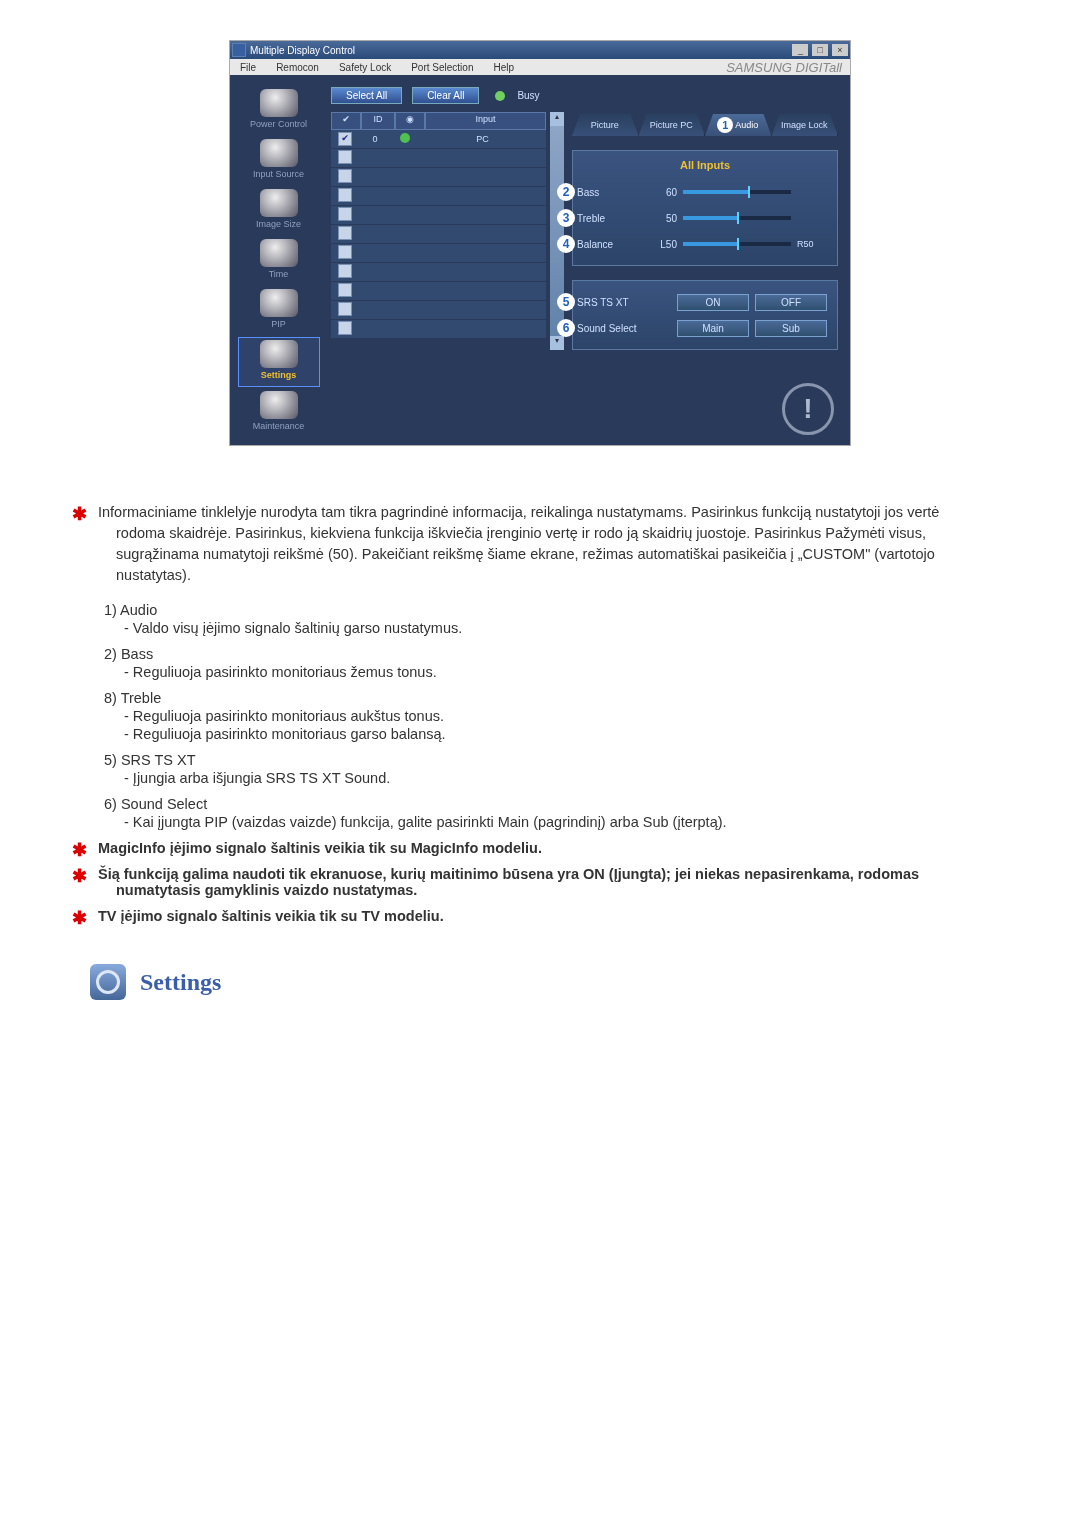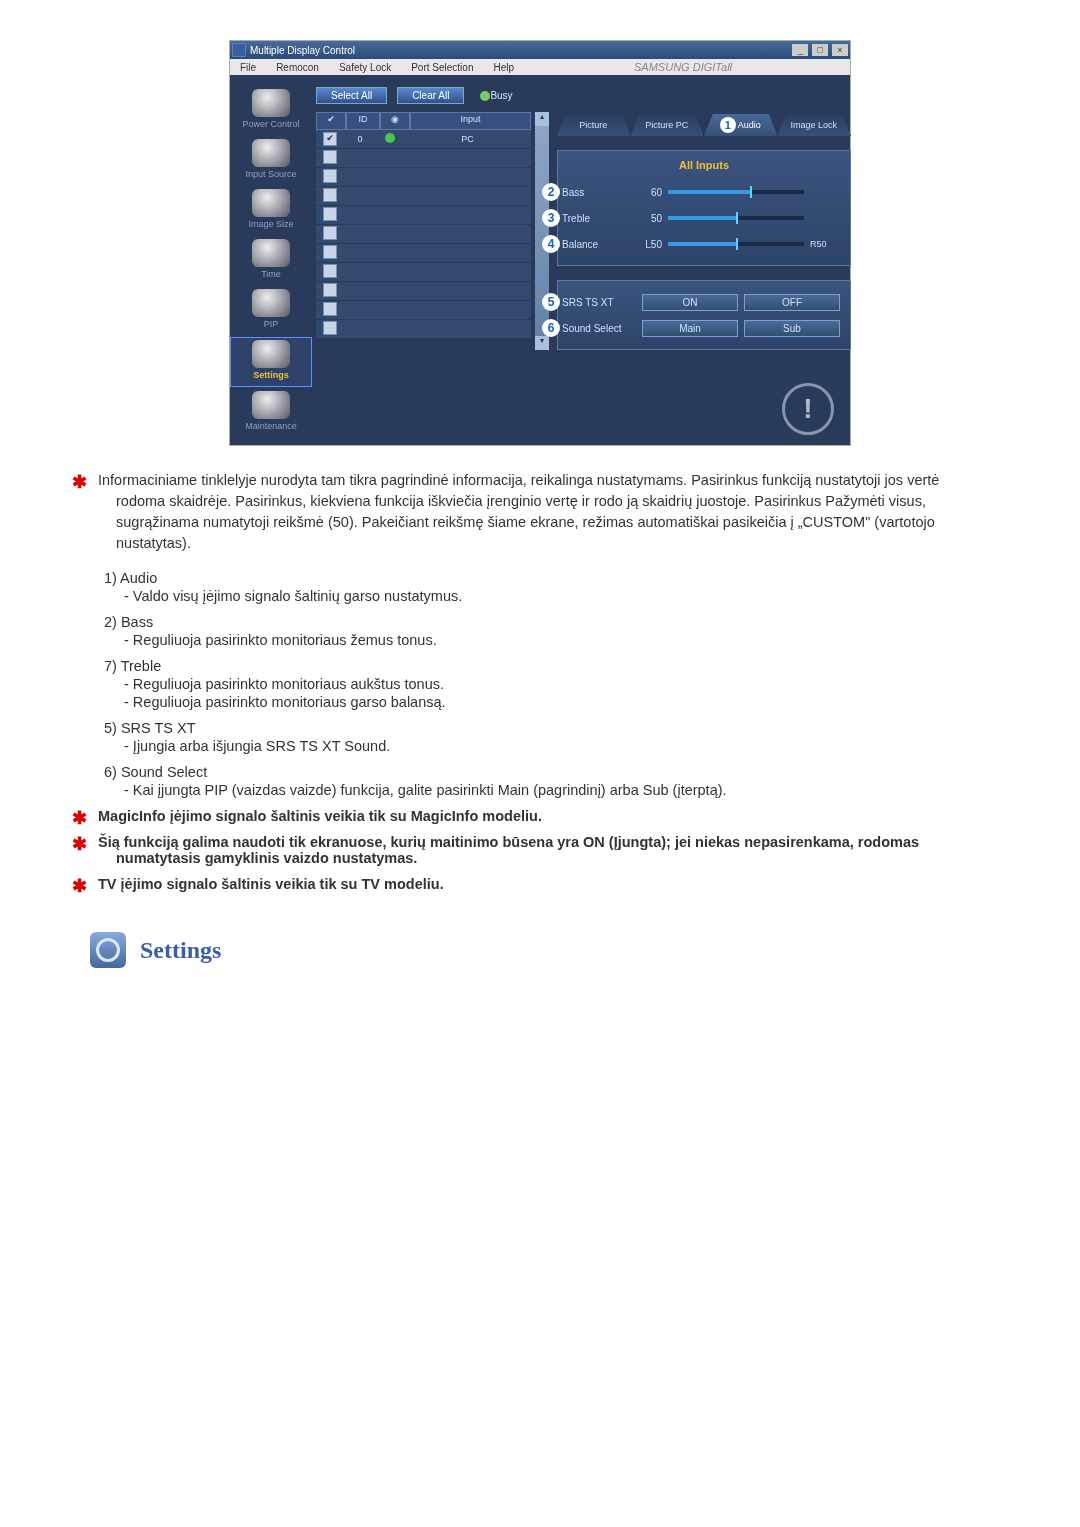--- a/index.html
+++ b/index.html
@@ -6,21 +6,21 @@
     margin: 0;
     padding: 40px 90px;
     font-family: Arial, sans-serif;
     font-size: 14px;
     background: #fff;
     color: #333;
     width: 900px;
   }
   .app-window {
     width: 620px;
-    margin: 0 auto 24px auto;
+    margin: 0 auto 56px auto;
     background: #1a2a4a;
     border: 1px solid #aaa;
   }
   .titlebar {
     background: linear-gradient(#4a6a9a, #2a4a7a);
     height: 18px;
     display: flex;
     align-items: center;
     padding: 0 2px;
     font-size: 10px;
@@ -31,33 +31,33 @@
   .titlebar .winbtns span { display:inline-block; width:16px; height:12px; background:#ccc; margin-left:1px; font-size:9px; text-align:center; color:#333; line-height:12px;}
   .menubar {
     background: #e8e8e8;
     height: 16px;
     display: flex;
     align-items: center;
     font-size: 10px;
     color: #333;
   }
   .menubar .mitem { padding: 0 10px; cursor:pointer; }
-  .menubar .brand { flex:1; text-align:center; padding-right:8px; color:#888; font-style:italic; font-size:11px;}
+  .menubar .brand { flex:1; text-align:right; padding-right:8px; color:#888; font-style:italic; font-size:13px;}
   .divider { height:4px; background:#2a3a5a; }
   .app-body { display:flex; background:#2a3a5a; position:relative; }
   .sidebar { width:97px; padding:8px 0; display:flex; flex-direction:column; align-items:center; gap:2px; }
   .side-item { width:80px; text-align:center; font-size:9px; color:#8fa0c0; padding:2px 0 6px 0;}
   .side-item.active { border:1px solid #5a90ff; background:rgba(80,120,200,.15); }
   .side-item:last-child { margin-top:auto;}
   .side-icn { width:38px; height:28px; margin:0 auto 2px auto; background: radial-gradient(circle at 40% 30%, #eee, #556); border-radius:6px;}
   .side-item.active .side-label { color:#f0c030; font-weight:bold;}
   .main { flex:1; padding:8px 8px 40px 4px; }
   .btnrow { display:flex; align-items:center; gap:10px; margin-bottom:8px;}
   .pbtn { background:linear-gradient(#5a8ad0,#305090); color:#fff; font-size:10px; padding:2px 14px; border:1px solid #7ab; cursor:pointer;}
-  .busy { color:#cfe0ff; font-size:10px; display:flex; align-items:center; gap:0; margin-left:6px;}
+  .busy { color:#cfe0ff; font-size:10px; display:flex; align-items:center; gap:12px; margin-left:6px;}
   .busy-dot{ width:10px;height:10px;border-radius:50%; background:#6fd060; display:inline-block;}
   .lower { display:flex; gap:4px; }
   .listpanel { width:215px; }
   .list-head { display:flex; background:#385080; height:18px; font-size:9px; color:#cfe0ff; }
   .list-head div { border:1px solid #5a78a8; padding:1px 4px; text-align:center;}
   .col-c { width:20px;}
   .col-id{ width:24px;}
   .col-st{ width:20px;}
   .col-in{ flex:1;}
   .list-row { display:flex; height:18px; align-items:center; font-size:9px; background:#324a70; border-bottom:1px solid #2a3a58;}
@@ -75,21 +75,21 @@
   .panelbox { background:linear-gradient(#3a5480,#2c4468); border:1px solid #5a78a0; margin-top:14px; padding:8px 10px; font-size:10px; color:#cfe0ff;}
   .allinputs { color:#f0c030; text-align:center; font-weight:bold; margin-bottom:8px; font-size:11px;}
   .srow{ display:flex; align-items:center; height:26px; gap:6px;}
   .srow .num { width:18px;height:18px;border-radius:50%;background:#fff;color:#2060c0;font-weight:bold;display:flex;align-items:center;justify-content:center;font-size:12px;margin-left:-30px; position:relative; left:4px;}
   .srow .lbl{ width:68px;}
   .srow .val{ width:26px; text-align:right;}
   .srow .slider{ flex:1; height:4px; background:#1a2a44; position:relative;}
   .srow .slider .fill{ position:absolute;left:0;top:0;height:100%; background:#3898e0;}
   .srow .slider .mark{ position:absolute;top:-4px;width:2px;height:12px;background:#60d0ff;}
   .srow .post{ width:30px; font-size:9px;}
-  .togglerow .tbtn{ width:70px; text-align:center; background:linear-gradient(#4a6a98,#305070); border:1px solid #7aa0d0; padding:2px 12px; font-size:10px;}
+  .togglerow .tbtn{ width:70px; text-align:center; background:linear-gradient(#4a6a98,#305070); border:1px solid #7aa0d0; padding:2px 0; font-size:10px;}
   .warning-circle{ position:absolute; right:16px; bottom:10px; width:46px;height:46px;border-radius:50%; border:3px solid rgba(230,240,255,.5); display:flex;align-items:center;justify-content:center;}
   .warning-circle span{ font-size:28px;color:rgba(230,240,255,.7); font-weight:bold;}
 
   
   .star { color:#d00; font-size:18px; line-height:14px; margin-right:4px; font-weight:bold; display:inline-block; position:relative; top:3px;}
   .para { margin:10px 0 16px 26px; font-size:14.5px; color:#333; line-height:1.45; text-indent:-22px; padding-left:0;}
   .list-item { margin: 10px 0 2px 14px; font-size:14.5px;}
   .list-sub { margin: 2px 0 2px 34px; font-size:14.5px;}
   .note { margin:10px 0 2px 26px; font-size:14.5px; color:#333; font-weight:bold; text-indent:-22px;}
 
@@ -315,21 +315,21 @@
   </div>
 </div>
 
 <div class="para"><span class="star">✱</span><span>Informaciniame tinklelyje nurodyta tam tikra pagrindinė informacija, reikalinga nustatymams. Pasirinkus funkciją nustatytoji jos vertė rodoma skaidrėje. Pasirinkus, kiekviena funkcija iškviečia įrenginio vertę ir rodo ją skaidrių juostoje. Pasirinkus Pažymėti visus, sugrąžinama numatytoji reikšmė (50). Pakeičiant reikšmę šiame ekrane, režimas automatiškai pasikeičia į „CUSTOM" (vartotojo nustatytas).</span></div>
 
 <div id="doc-list">
     <div class="list-item">1)  Audio</div>
     <div class="list-sub">- Valdo visų įėjimo signalo šaltinių garso nustatymus.</div>
     <div class="list-item">2)  Bass</div>
     <div class="list-sub">- Reguliuoja pasirinkto monitoriaus žemus tonus.</div>
-    <div class="list-item">7)  Treble</div>
+    <div class="list-item">8)  Treble</div>
     <div class="list-sub">- Reguliuoja pasirinkto monitoriaus aukštus tonus.</div>
     <div class="list-sub">- Reguliuoja pasirinkto monitoriaus garso balansą.</div>
     <div class="list-item">5)  SRS TS XT</div>
     <div class="list-sub">- Įjungia arba išjungia SRS TS XT Sound.</div>
     <div class="list-item">6)  Sound Select</div>
     <div class="list-sub">- Kai įjungta PIP (vaizdas vaizde) funkcija, galite pasirinkti Main (pagrindinį) arba Sub (įterptą).</div>
   </div>
 
 <div id="doc-notes">
     <div class="note"><span class="star">✱</span>MagicInfo įėjimo signalo šaltinis veikia tik su MagicInfo modeliu.</div>

